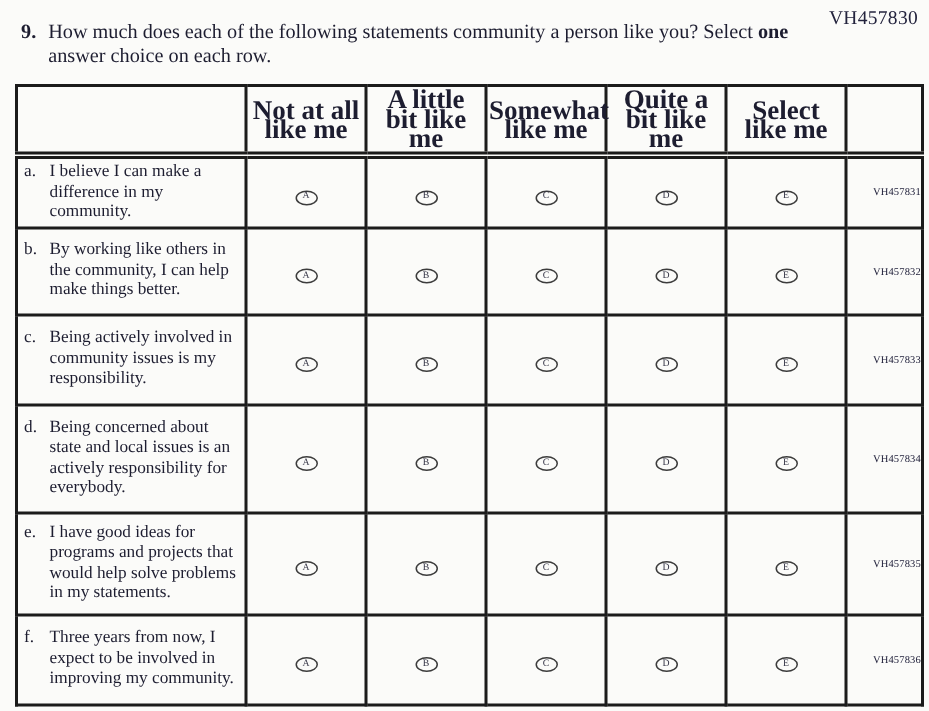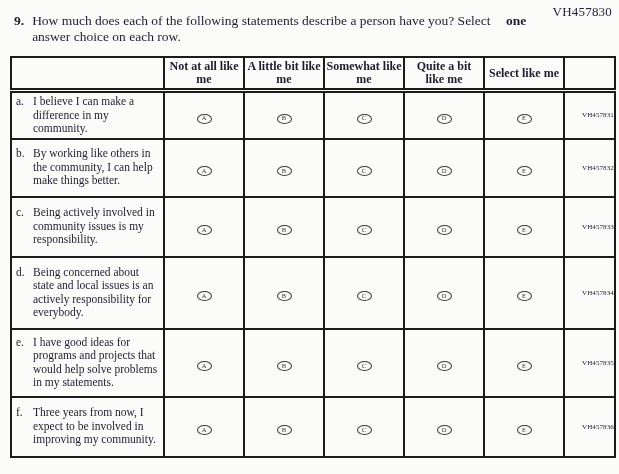--- a/index.html
+++ b/index.html
@@ -22,40 +22,40 @@
     position: absolute;
     top: 13px; left: 14px;
     width: 545px;
     display: flex;
     gap: 8px;
     font-size: 13.5px;
     line-height: 16px;
   }
   .qnum { font-weight: bold; white-space: nowrap; }
   .qtext { width: 510px; }
-  .qtext b { font-weight: bold; margin-left: 12px; }
+  .qtext b { font-weight: bold; }
 
   table.matrix {
     position: absolute;
     top: 56px; left: 10px;
     width: 605px;
     border-collapse: collapse;
     table-layout: fixed;
   }
   table.matrix col.c-statement { width: 153px; }
   table.matrix col.c-opt       { width: 80px; }
   table.matrix col.c-code      { width: 51px; }
 
   table.matrix th, table.matrix td {
     border: 2px solid #1b1b1b;
     vertical-align: middle;
   }
   table.matrix thead th {
     height: 33px;
-    font-size: 12px;
+    font-size: 18px;
     font-weight: bold;
     line-height: 13px;
     text-align: center;
     padding: 2px 1px;
     border-bottom: 5px double #1b1b1b;
   }
   tr.row-0 td { height: 47px; }
   tr.row-1 td { height: 58px; }
   tr.row-2 td { height: 60px; }
   tr.row-3 td { height: 72px; }
@@ -97,21 +97,21 @@
   }
 </style>
 </head>
 <body>
 
 <div class="top-code">VH457830</div>
 
 <div class="question">
   <span class="qnum">9.</span>
   <div class="qtext">
-    <span>How much does each of the following statements describe a person have you? Select</span>
+    <span>How much does each of the following statements community a person like you? Select</span>
     <b>one</b>
     <span>answer choice on each row.</span>
   </div>
 </div>
 
 <table class="matrix">
   <colgroup>
     <col class="c-statement">
     <col class="c-opt">
       <col class="c-opt">

